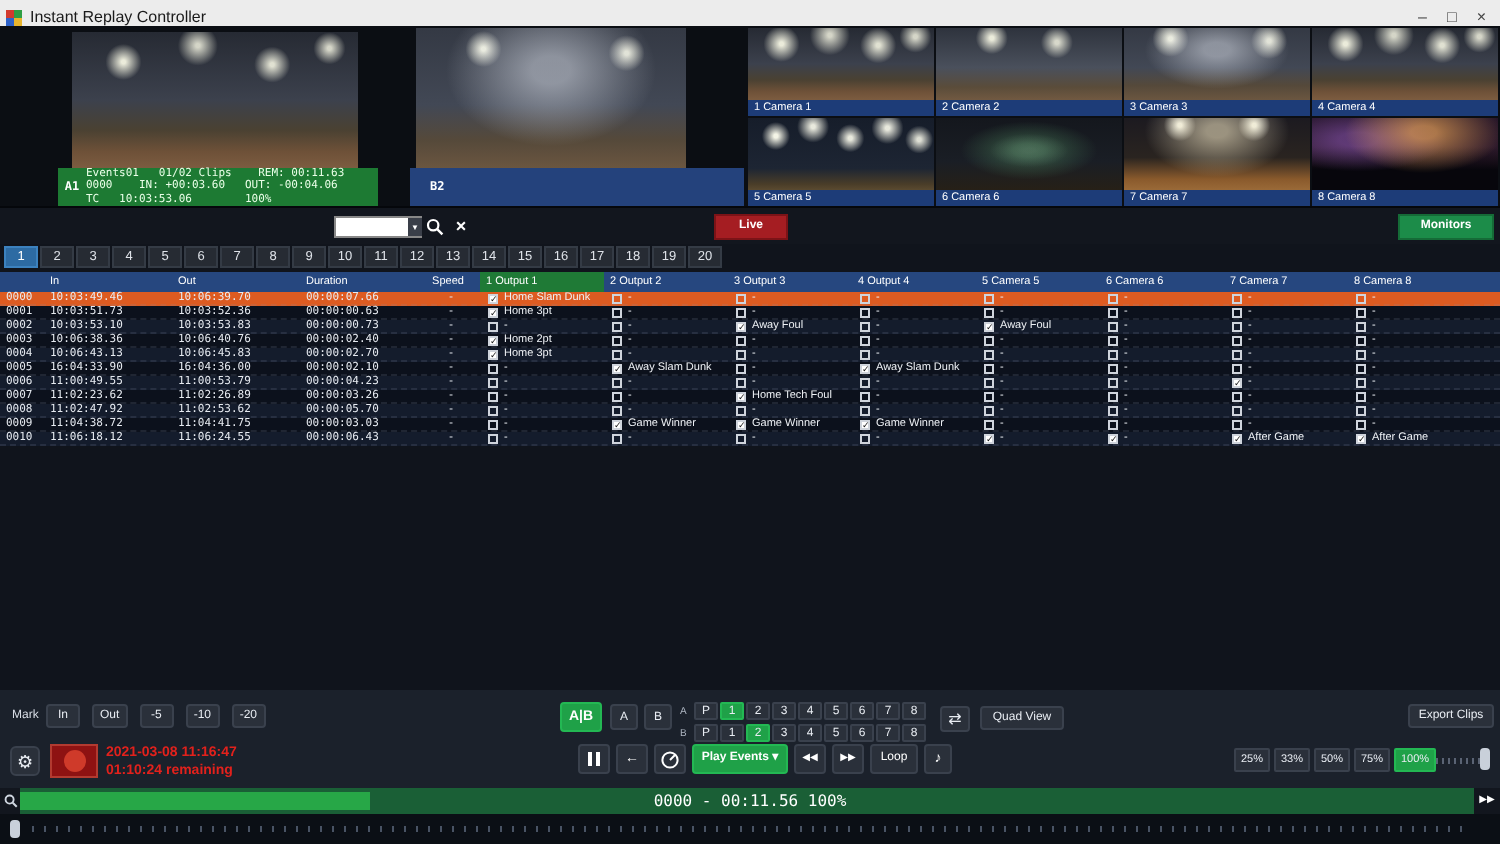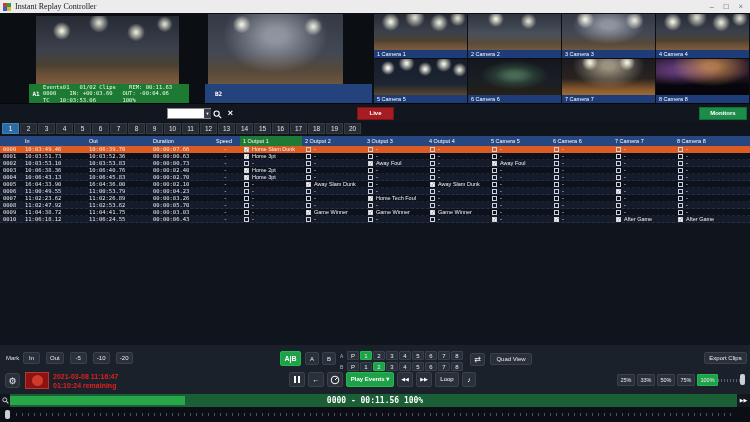--- a/index.html
+++ b/index.html
@@ -2,21 +2,21 @@
 <html><head>
 <meta charset="utf-8">
 <style>
   * { box-sizing: border-box; margin:0; padding:0; }
   html,body { width:750px; height:422px; background:#10141c; overflow:hidden;
               font-family:"Liberation Sans", sans-serif; }
   #app { position:relative; width:750px; height:422px; background:#10141c; }
 
   
   #titlebar { position:absolute; top:0; left:0; width:750px; height:13px;
-    background:#ececec; color:#1a1a1a; font-size:8px; display:flex; align-items:center;font-family:Liberation Serif, serif; }
+    background:#ececec; color:#1a1a1a; font-size:8px; display:flex; align-items:flex-end; }
   #appicon { width:8px; height:8px; margin:0 4px 0 3px; display:grid;
     grid-template-columns:4px 4px; grid-template-rows:4px 4px; }
   #appicon i { display:block; }
   #appicon i:nth-child(1){background:#d23b2e;} #appicon i:nth-child(2){background:#2e9e44;}
   #appicon i:nth-child(3){background:#2e62c9;} #appicon i:nth-child(4){background:#e8b племя}
   #appicon i:nth-child(4){background:#e8b52e;}
   #win-controls { margin-left:auto; display:flex; gap:10px; padding-right:7px; color:#444; font-size:8px;}
   #win-controls span{ cursor:default; }
 
   
@@ -165,21 +165,21 @@
   #zooms .zbtn.on { background:#1fa148; border-color:#23b853; width:21px; }
   #zoom-slider { position:absolute; left:718px; top:34px; width:26px; height:3px;
     background:repeating-linear-gradient(90deg,#5a6374 0 1px, transparent 1px 3px); }
   #zoom-handle { position:absolute; left:740px; top:29px; width:5px; height:11px; background:#c9d0da;
     border-radius:2px; }
 
   
   #progress { position:absolute; top:394px; left:0; width:750px; height:13px; background:#1a5f36; }
   #progress-fill { position:absolute; left:10px; top:2px; width:175px; height:9px; background:#27a747; }
   #progress-text { position:absolute; left:0; top:0; width:750px; text-align:center; color:#fff;
-    font-size:8px; line-height:13px; font-weight:bold; font-family:"DejaVu Sans Mono", monospace; }
+    font-size:8px; line-height:13px; font-weight:normal; font-family:"DejaVu Sans Mono", monospace; }
   #prog-mag { position:absolute; left:0; top:0; width:10px; height:13px; background:#12161e;
     display:flex; align-items:center; justify-content:center; }
   #prog-end { position:absolute; right:0; top:0; width:13px; height:13px; background:#12161e;
     color:#fff; font-size:5px; line-height:13px; text-align:center; }
   #ruler { position:absolute; top:407px; left:0; width:750px; height:15px; background:#0b0f15; }
   #ticks { position:absolute; left:14px; right:14px; top:6px; height:3px;
     background:repeating-linear-gradient(90deg,#49536400 0 2px,#495364 2px 3px, #49536400 3px 6px); }
   #ruler-handle { position:absolute; left:5px; top:3px; width:5px; height:9px; background:#c9d0da;
     border-radius:2px; }
 </style>

